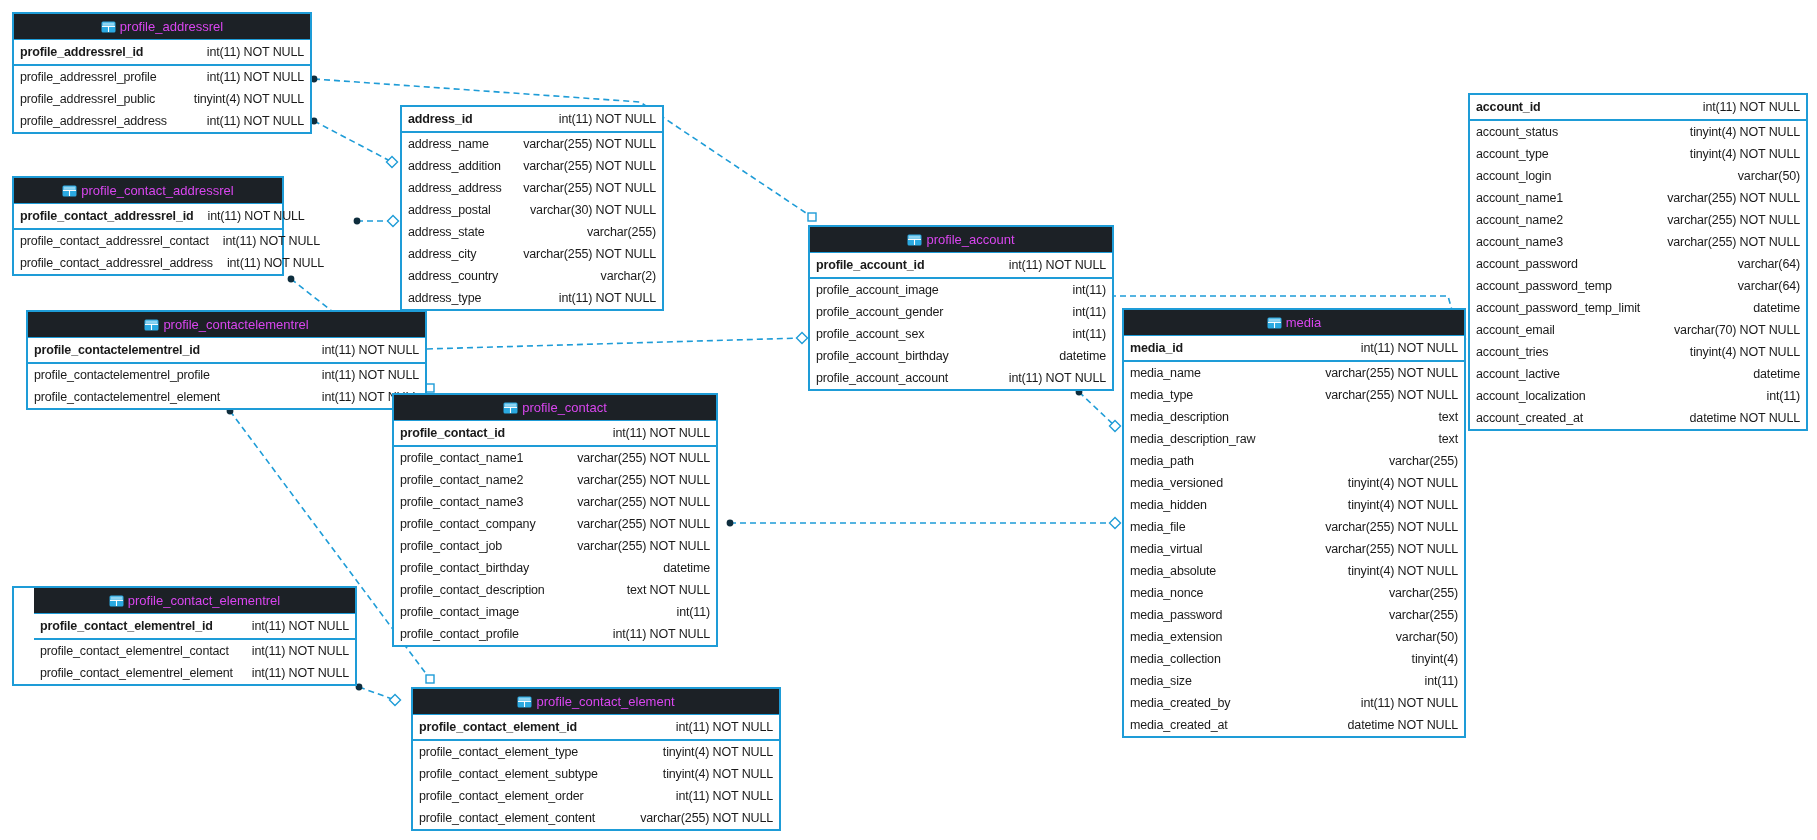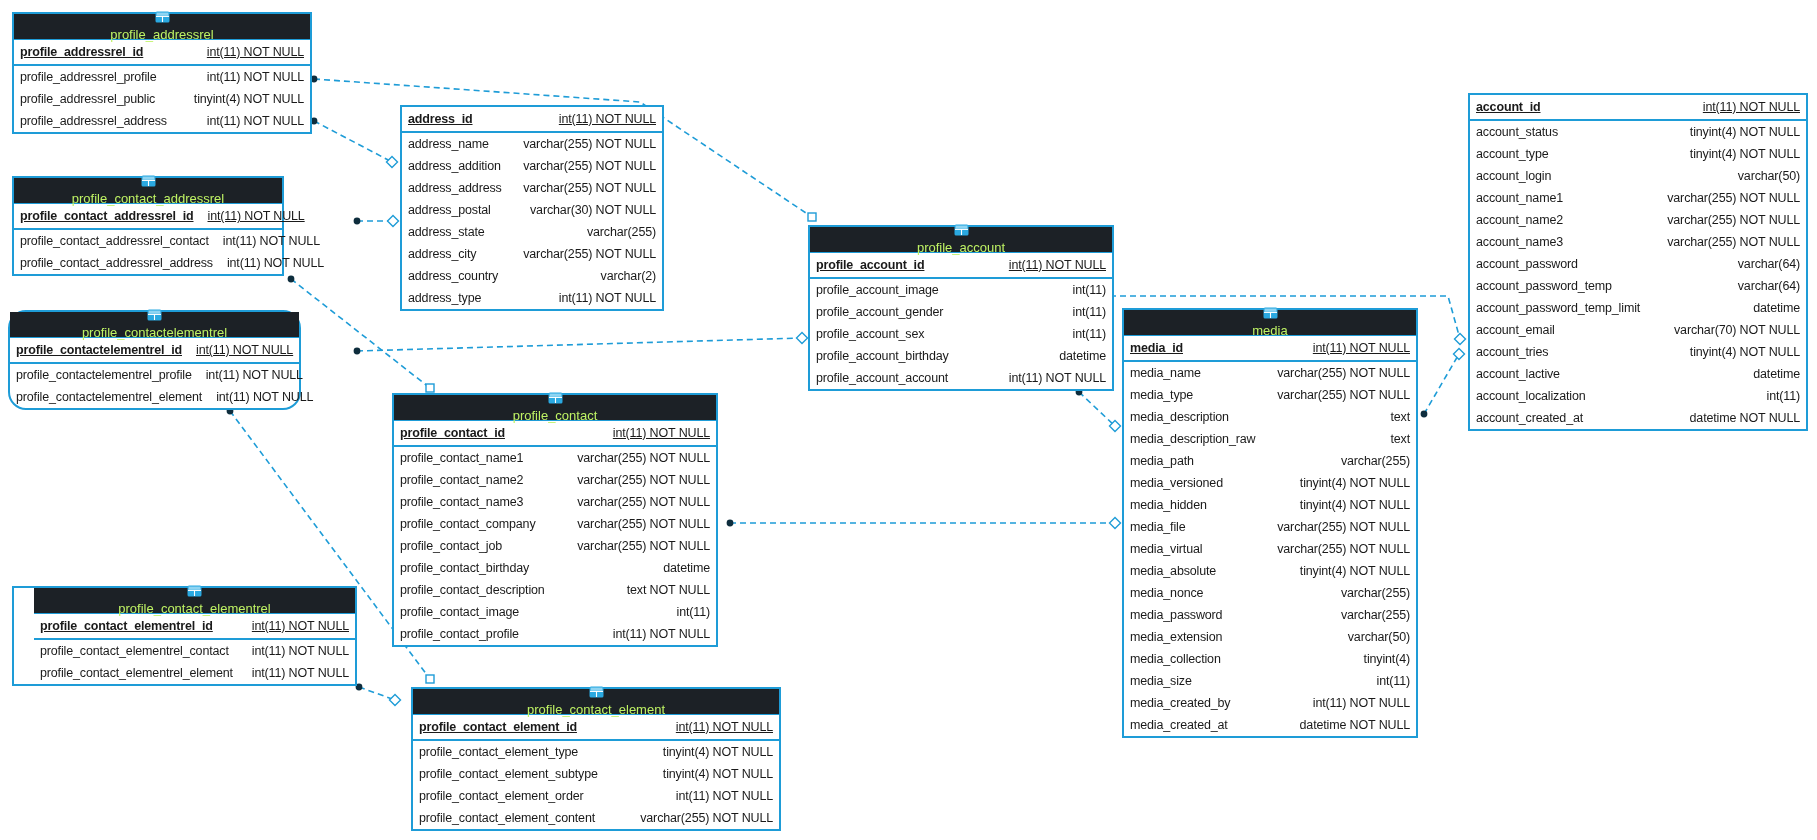--- a/index.html
+++ b/index.html
@@ -15,39 +15,38 @@
   .etable{
     position:absolute;z-index:2;
     background:#ffffff;
     border:2px solid #1e9cd7;
     box-sizing:border-box;
     color:#1a1a1a;
   }
   .ehead{
     height:26px;
     background:#1c2126;
-    color:#bef264;
+    color:#d946ef;
     display:flex;align-items:center;justify-content:center;gap:4px;
     font-size:13px;
     border-bottom:1px solid #1e9cd7;
     box-sizing:border-box;
     white-space:nowrap;
-    flex-direction:column;
   }
   .ticon{flex:0 0 auto;display:block;}
   .erow{
     height:22px;
     display:flex;align-items:center;justify-content:space-between;
     padding:0 6px;
     font-size:12.5px;
     letter-spacing:-0.15px;
     white-space:nowrap;
     box-sizing:border-box;
   }
-  .pkrow{height:26px;border-bottom:2px solid #1e9cd7;text-decoration:underline;}
+  .pkrow{height:26px;border-bottom:2px solid #1e9cd7;}
   .pkrow .col-name{font-weight:bold;}
   .col-name{text-align:left;padding-right:14px;}
   .col-type{text-align:right;}
 </style>
 </head>
 <body>
 
 <div id="canvas">
   <svg id="wires" width="1817" height="840">
       <polyline points="314,79 640,102 812,217" class="wire"></polyline>
@@ -127,21 +126,21 @@
   </div>
       <div class="erow ">
     <span class="col-name">profile_contact_addressrel_contact</span>
     <span class="col-type">int(11) NOT NULL</span>
   </div>
       <div class="erow ">
     <span class="col-name">profile_contact_addressrel_address</span>
     <span class="col-type">int(11) NOT NULL</span>
   </div>
     </div>
-    <div class="etable" style="left: 8px; top: 310px; width: 293px; border-radius: 18px;">
+    <div class="etable" style="left: 26px; top: 310px; width: 401px;">
       <div class="ehead">
         <svg class="ticon" width="15" height="12" viewBox="0 0 15 12">
   <rect x="0.5" y="0.5" width="14" height="11" rx="1.5" fill="#2aa9e1"></rect>
   <rect x="1.6" y="1.6" width="11.8" height="3" fill="#8ed4f2"></rect>
   <line x1="1" y1="5.4" x2="14" y2="5.4" stroke="#ffffff" stroke-width="1.1"></line>
   <line x1="7.5" y1="5" x2="7.5" y2="11" stroke="#ffffff" stroke-width="1.1"></line>
 </svg>
         <span>profile_contactelementrel</span>
       </div>
       <div class="erow pkrow">
@@ -328,21 +327,21 @@
   </div>
       <div class="erow ">
     <span class="col-name">profile_account_birthday</span>
     <span class="col-type">datetime</span>
   </div>
       <div class="erow ">
     <span class="col-name">profile_account_account</span>
     <span class="col-type">int(11) NOT NULL</span>
   </div>
     </div>
-    <div class="etable" style="left: 1122px; top: 308px; width: 296px;">
+    <div class="etable" style="left: 1122px; top: 308px; width: 344px;">
       <div class="ehead">
         <svg class="ticon" width="15" height="12" viewBox="0 0 15 12">
   <rect x="0.5" y="0.5" width="14" height="11" rx="1.5" fill="#2aa9e1"></rect>
   <rect x="1.6" y="1.6" width="11.8" height="3" fill="#8ed4f2"></rect>
   <line x1="1" y1="5.4" x2="14" y2="5.4" stroke="#ffffff" stroke-width="1.1"></line>
   <line x1="7.5" y1="5" x2="7.5" y2="11" stroke="#ffffff" stroke-width="1.1"></line>
 </svg>
         <span>media</span>
       </div>
       <div class="erow pkrow">

